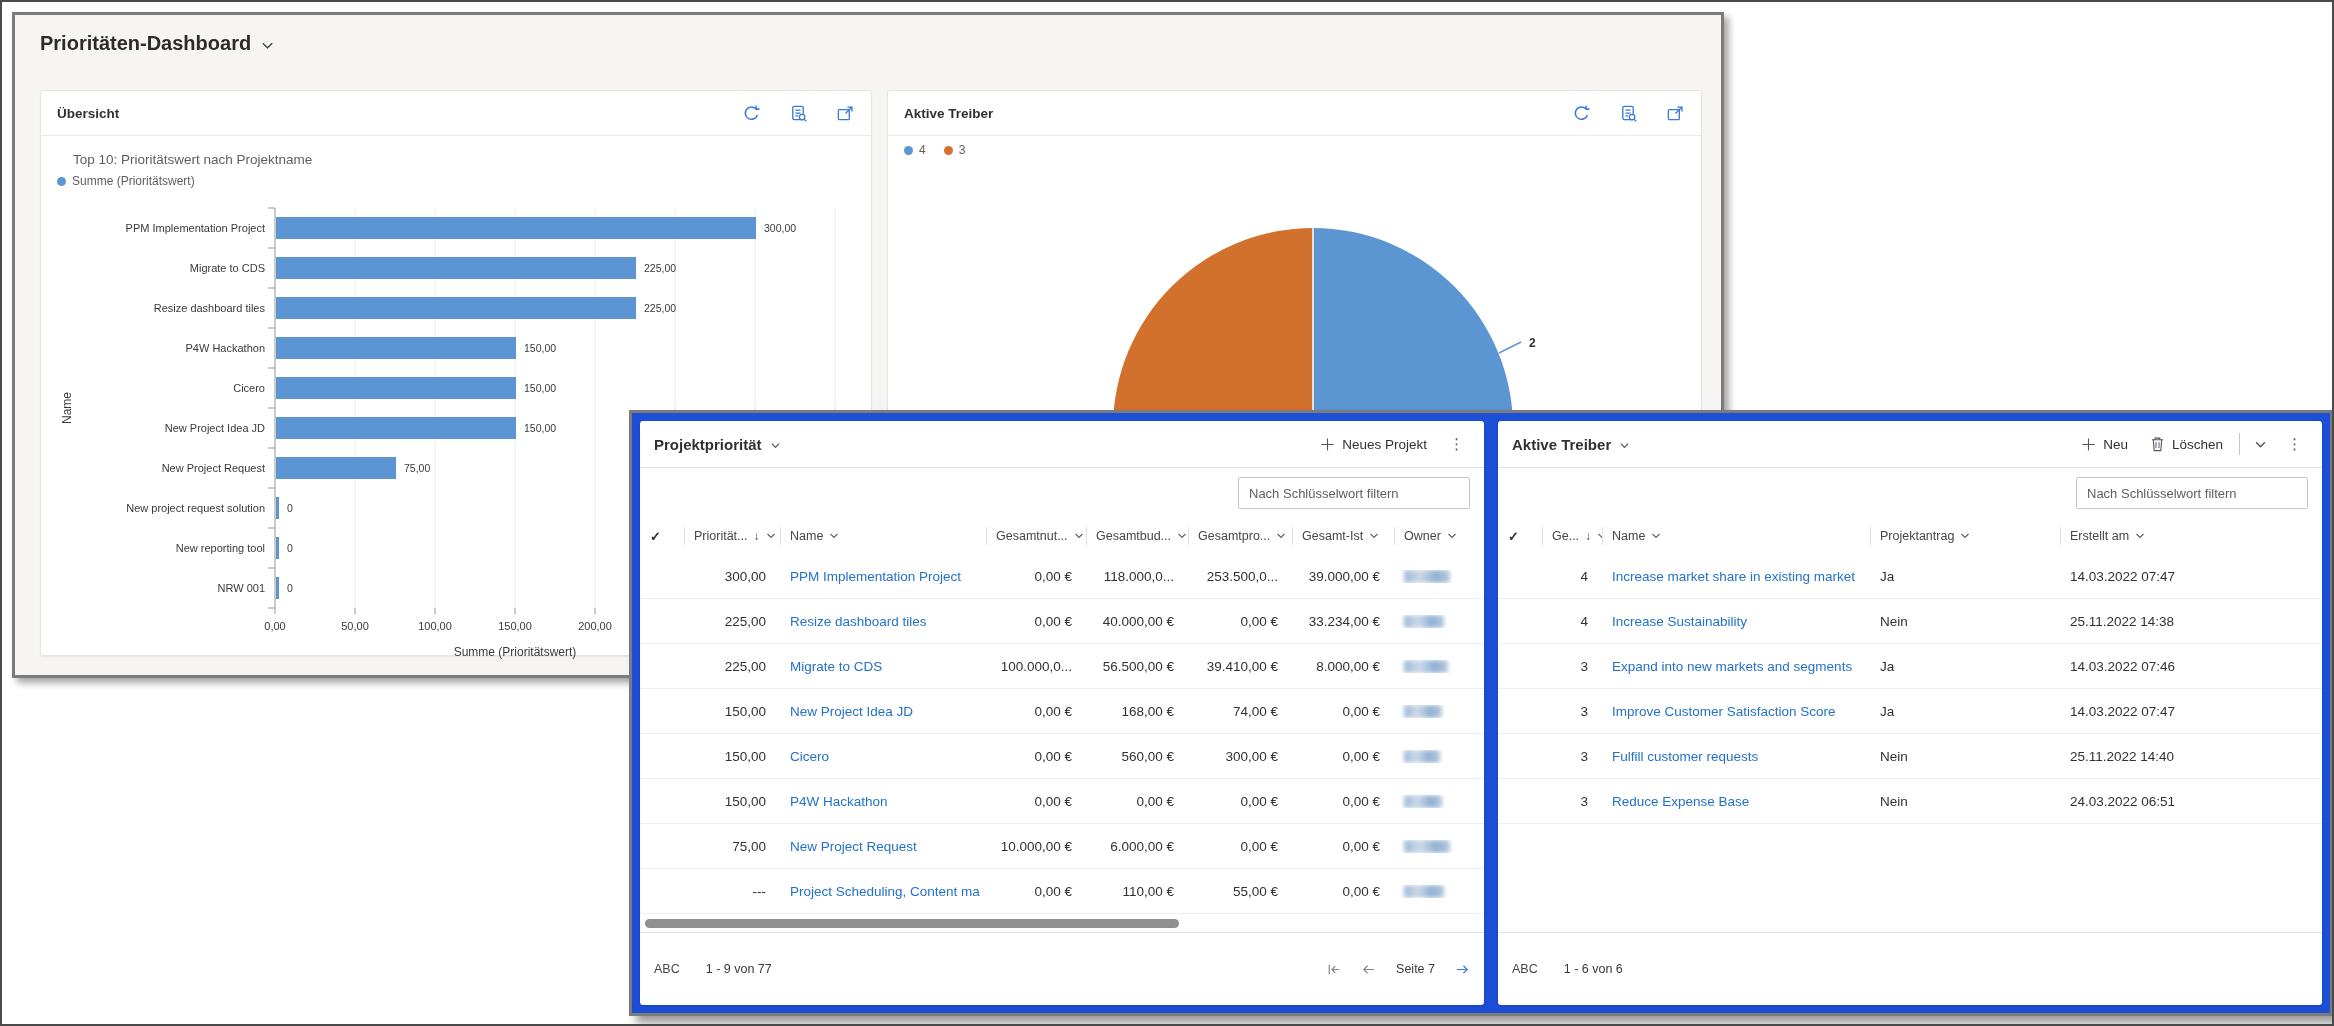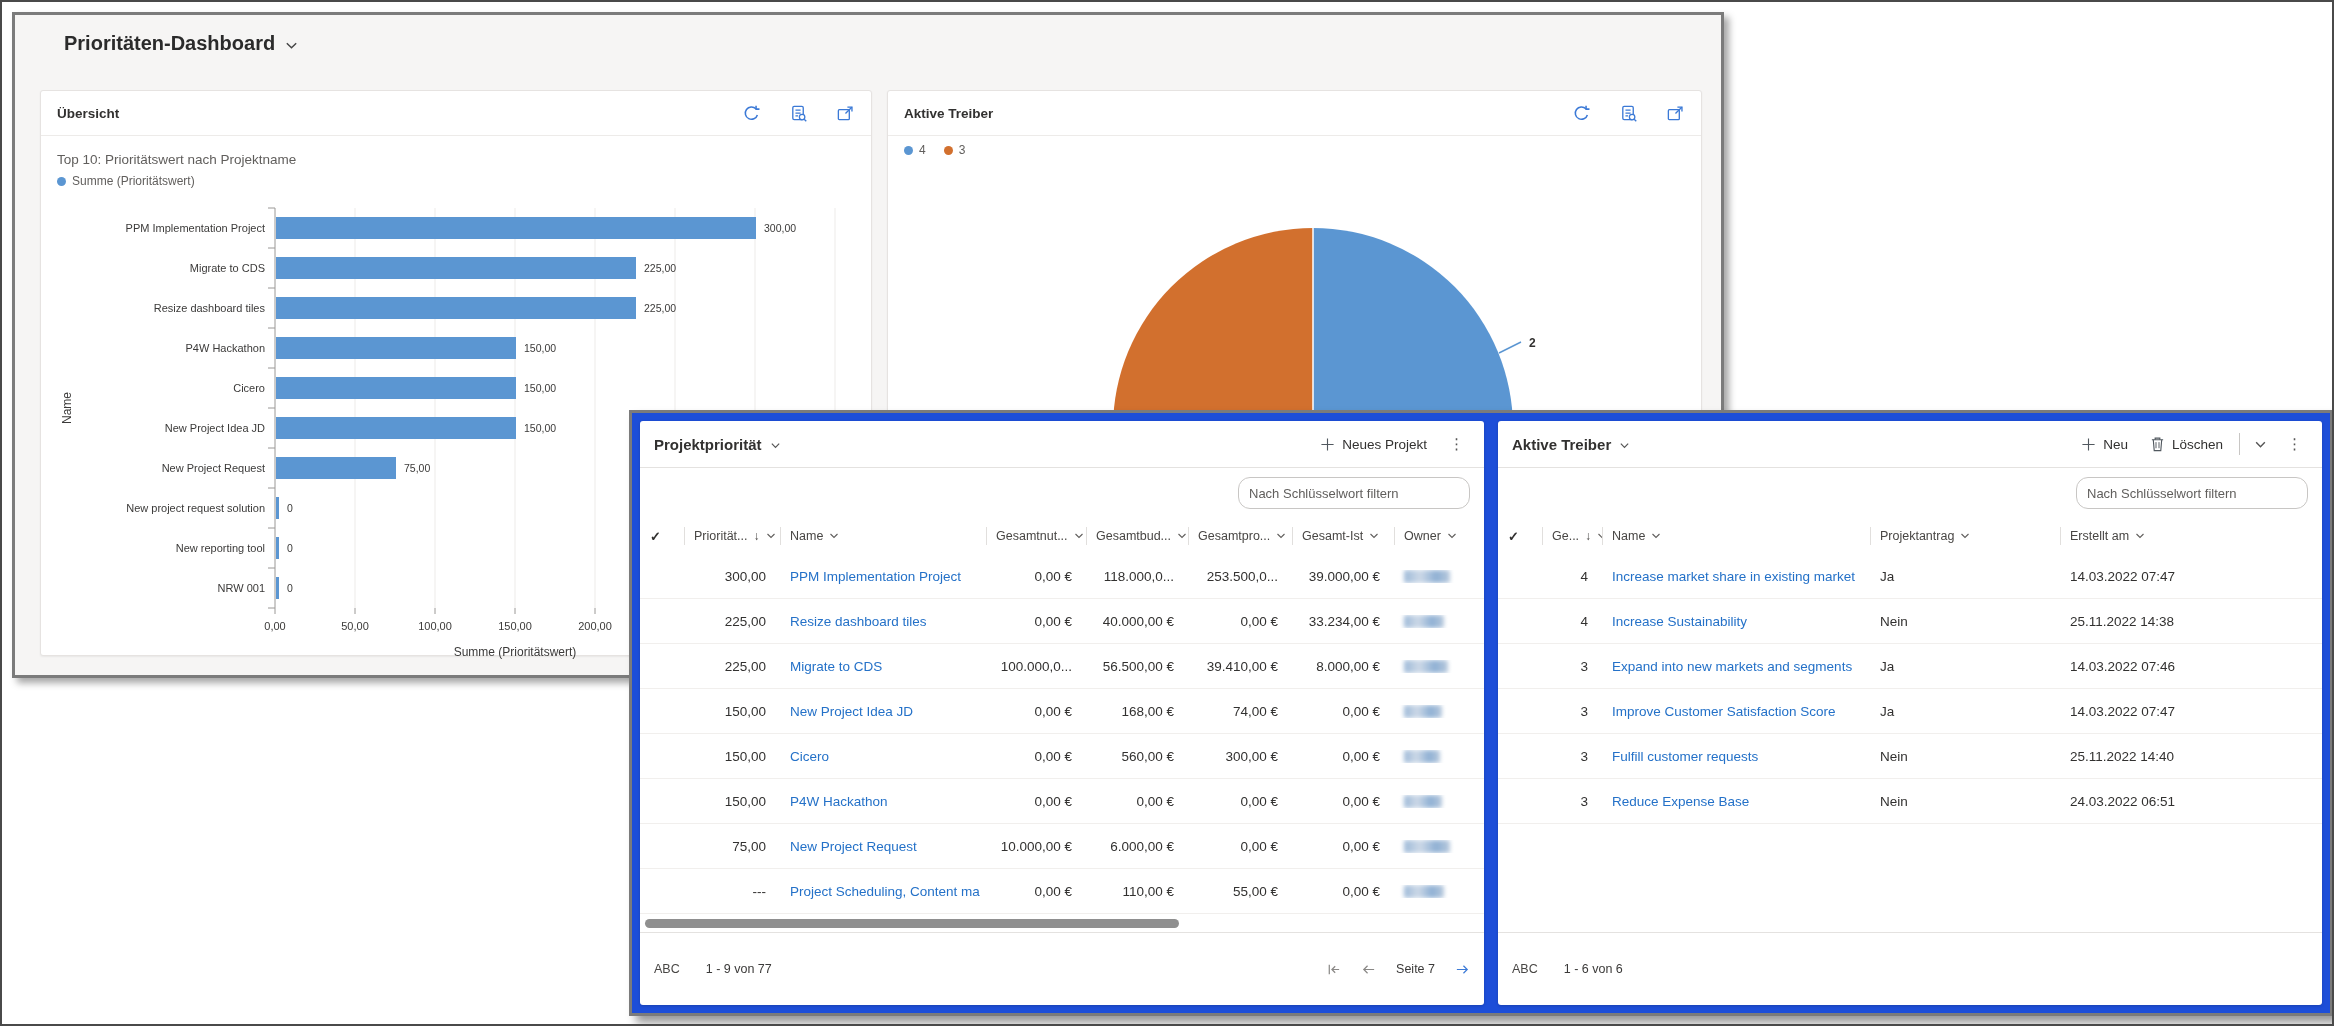--- a/index.html
+++ b/index.html
@@ -3,33 +3,33 @@
 <meta charset="utf-8">
 <style>
   html,body{margin:0;padding:0;background:#fff;}
   .screen{position:relative;width:2334px;height:1026px;background:#ffffff;border:2px solid #4a4a4a;
     box-sizing:border-box;overflow:hidden;font-family:"Liberation Sans",sans-serif;color:#333;}
 
   
   .win-back{position:absolute;left:10px;top:10px;width:1712px;height:666px;background:#F6F5F4;
     border:3px solid #7b7b7b;box-sizing:border-box;box-shadow:5px 5px 7px rgba(0,0,0,.35);z-index:1;}
   .dash-title{position:absolute;left:25px;top:17px;font-size:20px;font-weight:600;color:#2b2b2b;
-    display:flex;align-items:center;gap:9px;margin-left:24px;}
+    display:flex;align-items:center;gap:9px;}
   .dash-title svg{margin-top:3px;color:#444;}
 
   .card{position:absolute;top:75px;background:#fff;border:1px solid #E6E3E1;border-radius:3px;
     box-shadow:0 1px 2px rgba(0,0,0,.06);box-sizing:border-box;}
   .card-overview{left:25px;width:832px;height:566px;}
   .card-drivers{left:872px;width:815px;height:566px;}
   .card-hd{height:44px;display:flex;align-items:center;padding:0 16px;border-bottom:1px solid #EDEBE9;}
   .card-hd .t{font-size:13.5px;font-weight:700;color:#323130;}
   .card-hd .acts{margin-left:auto;display:flex;align-items:center;gap:28px;color:#3B79D6;}
   .card-hd .acts svg{display:block;cursor:pointer;}
 
-  .chart-title{margin:16px 16px 0 16px;font-size:13.5px;color:#605E5C;}
+  .chart-title{margin:16px 16px 0 32px;font-size:13.5px;color:#605E5C;}
   .legend{margin:7px 16px 0 16px;display:flex;align-items:center;gap:18px;font-size:12px;color:#605E5C;}
   .legend .it{display:flex;align-items:center;gap:6px;}
   .dot{width:9px;height:9px;border-radius:50%;display:inline-block;}
 
   .pie-wrap{position:absolute;left:225px;top:137px;width:470px;height:400px;}
   .pie{position:absolute;left:0;top:0;width:400px;height:400px;border-radius:50%;}
   .pie-split{position:absolute;left:199px;top:0;width:2px;height:200px;background:rgba(255,255,255,.75);}
   .pie-callout{position:absolute;left:0;top:0;width:470px;height:400px;}
 
   
@@ -44,21 +44,21 @@
   .panel-hd .t{font-size:15px;font-weight:700;color:#323130;display:flex;align-items:center;gap:8px;}
   .panel-hd .t svg{color:#555;margin-top:2px;}
   .tools{margin-left:auto;display:flex;align-items:center;gap:10px;font-size:13.5px;color:#323130;}
   .tool-btn{display:flex;align-items:center;gap:7px;padding:4px 6px;cursor:pointer;}
   .tool-btn svg{color:#51585f;}
   .vsep{width:1px;height:22px;background:#C8C6C4;}
   .ellip{font-size:15px;color:#555;padding:0 6px;cursor:pointer;}
   .chev-btn{color:#555;padding:2px 4px;cursor:pointer;display:flex;align-items:center;}
 
   .filter-row{height:50px;flex:none;display:flex;align-items:center;justify-content:flex-end;padding:0 14px;}
-  .filter-input{width:210px;height:30px;border:1px solid #C8C6C4;border-radius:12px;font-size:13px;
+  .filter-input{width:210px;height:30px;border:1px solid #C8C6C4;border-radius:2px;font-size:13px;
     padding:0 10px;color:#323130;font-family:"Liberation Sans",sans-serif;}
   .filter-input::placeholder{color:#605E5C;}
 
   .ghead{height:36px;flex:none;display:grid;align-items:center;font-size:12.5px;color:#484644;}
   .ghead .hcell{position:relative;display:flex;align-items:center;gap:6px;padding:0 4px 0 10px;height:100%;cursor:pointer;overflow:hidden;white-space:nowrap;}
   .ghead .hcell+.hcell::before{content:'';position:absolute;left:0;top:9px;bottom:9px;width:1px;background:#E1DFDD;}
   .ghead .checkmark{font-size:13px;font-weight:700;color:#323130;}
   .ghead .sort{font-size:12px;color:#484644;}
   .ghead .chev{color:#605E5C;flex:none;}
 

